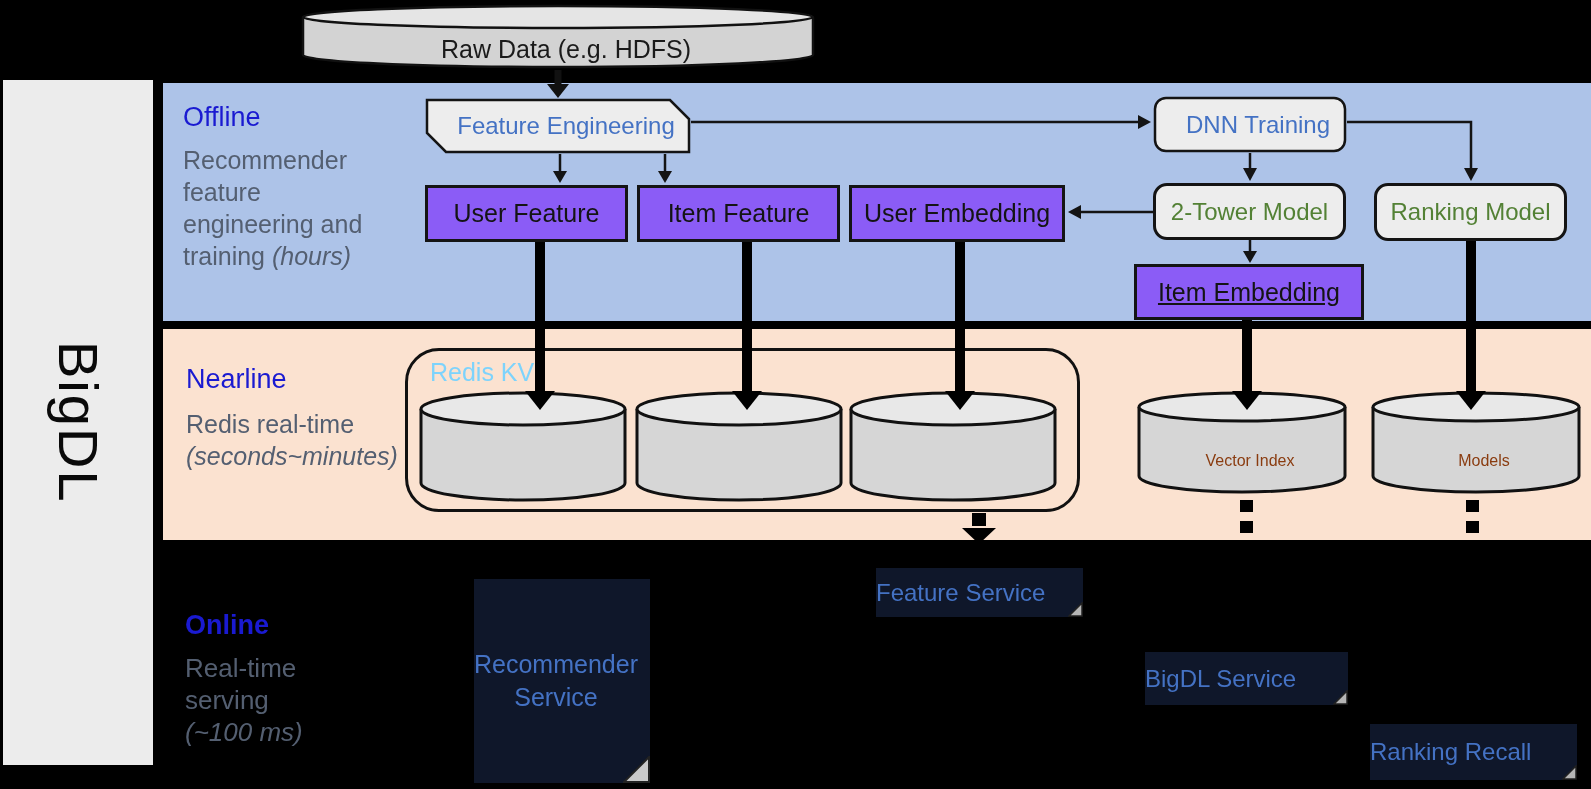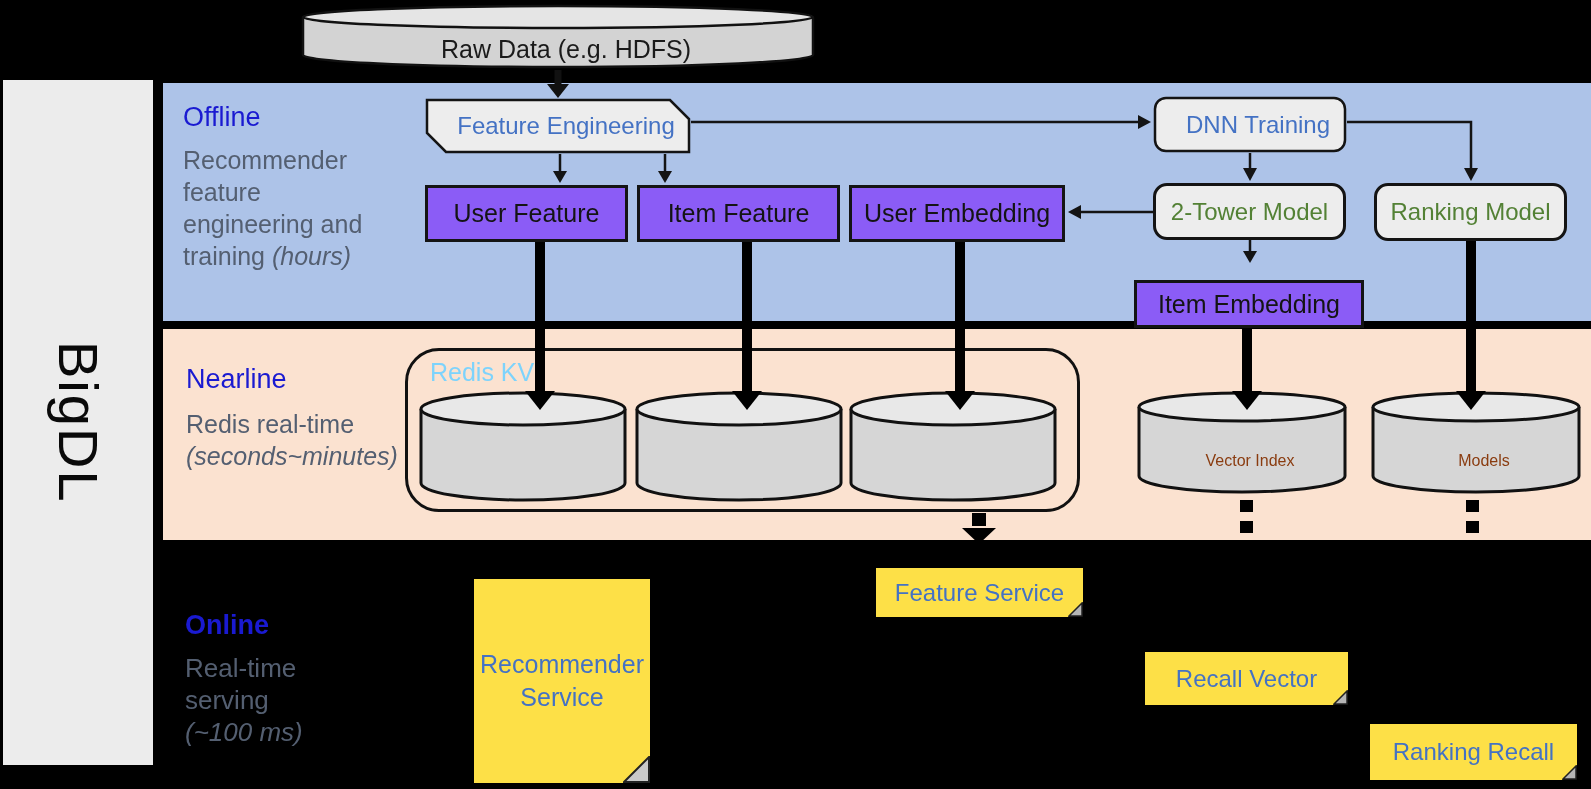--- a/index.html
+++ b/index.html
@@ -28,22 +28,22 @@
                align-items:center;justify-content:center;pointer-events:none;}
   .lbl-blue{color:#4472c4;font-size:24px;}
   .lbl-brown{color:#8a3c10;font-size:16px;}
   .lbl-dark{color:#1a1a1a;font-size:25px;}
   
   .redis-wrap{left:405px;top:348px;width:675px;height:164px;border:3px solid #111;
               border-radius:34px;box-sizing:border-box;}
   .redis-label{position:absolute;left:22px;top:7px;font-size:25px;color:#7dd3fc;}
   
   .svc{position:absolute;}
-  .svc-face{position:absolute;left:0;top:0;width:100%;height:100%;background:#fde047;
-            display:flex;align-items:center;justify-content:center;text-align:center;
+  .svc-face{position:absolute;left:0;top:0;width:100%;height:100%;background:#0f172a;
+            display:flex;align-items:center;justify-content:flex-start;text-align:center;
             clip-path:polygon(0 0,100% 0,100% calc(100% - 15px),calc(100% - 15px) 100%,0 100%);}
   .svc-face.bigfold{clip-path:polygon(0 0,100% 0,100% calc(100% - 27px),calc(100% - 27px) 100%,0 100%);}
   .fold{position:absolute;right:0;bottom:0;}
   .doc-text{font-size:25px;color:#4472c4;line-height:33px;text-align:center;}
 </style>
 </head>
 <body>
 
 <div id="canvas">
 
@@ -210,21 +210,21 @@
 
   <div class="box-dark" style="left:425px;top:185px;width:203px;height:57px;">
     <span>User Feature</span>
   </div>
   <div class="box-dark" style="left:637px;top:185px;width:203px;height:57px;">
     <span>Item Feature</span>
   </div>
   <div class="box-dark" style="left:849px;top:185px;width:216px;height:57px;">
     <span>User Embedding</span>
   </div>
-  <div class="box-dark" style="left:1134px;top:280px;width:230px;height:48px;">
+  <div class="box-dark" style="left:1134px;top:264px;width:230px;height:56px;text-decoration:underline;">
     <span>Item Embedding</span>
   </div>
 
   <div class="box-round" style="left:1153px;top:183px;width:193px;height:57px;">
     <span>2-Tower Model</span>
   </div>
   <div class="box-round" style="left:1374px;top:183px;width:193px;height:58px;">
     <span>Ranking Model</span>
   </div>
 
@@ -243,21 +243,21 @@
   <div class="svc" style="left:876px;top:568px;width:207px;height:49px;">
     <div class="svc-face">
       <span class="lbl-blue">Feature Service</span>
     </div>
     <svg class="fold" width="15" height="15" viewBox="0 0 15 15">
       <path d="M1 14 L14 1 L14 14 Z" fill="#b5b5b5" stroke="#222" stroke-width="1.5"></path>
     </svg>
   </div>
   <div class="svc" style="left:1145px;top:652px;width:203px;height:53px;">
     <div class="svc-face">
-      <span class="lbl-blue">Recall Vector</span>
+      <span class="lbl-blue">BigDL Service</span>
     </div>
     <svg class="fold" width="15" height="15" viewBox="0 0 15 15">
       <path d="M1 14 L14 1 L14 14 Z" fill="#b5b5b5" stroke="#222" stroke-width="1.5"></path>
     </svg>
   </div>
   <div class="svc" style="left:1370px;top:724px;width:207px;height:56px;">
     <div class="svc-face">
       <span class="lbl-blue">Ranking Recall</span>
     </div>
     <svg class="fold" width="15" height="15" viewBox="0 0 15 15">

